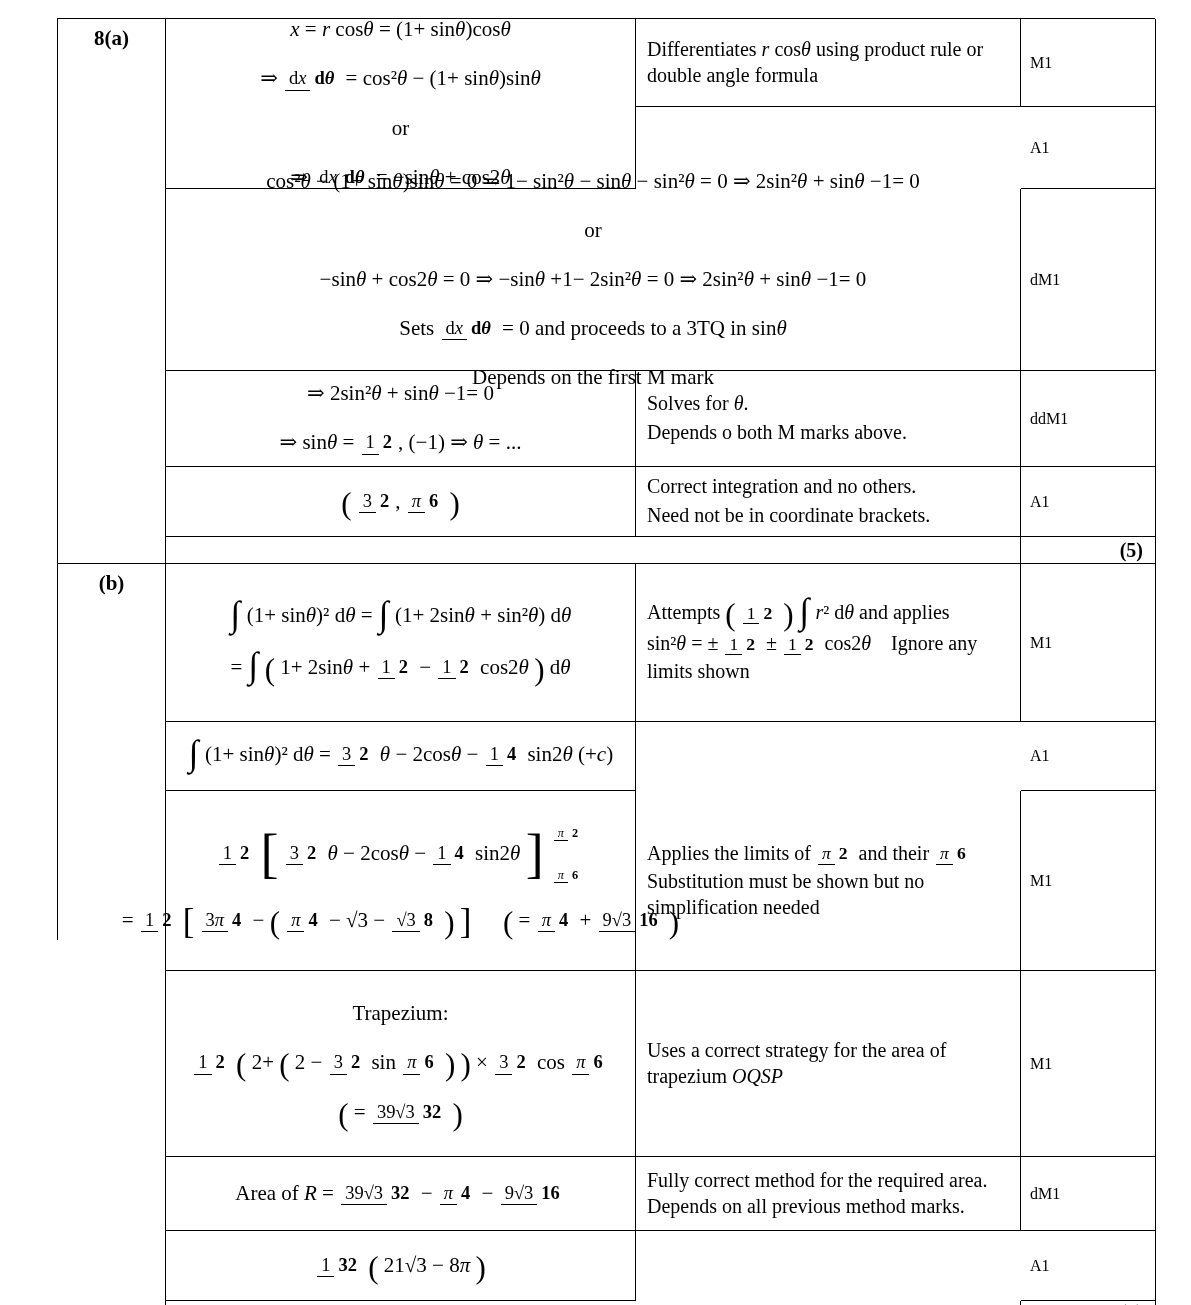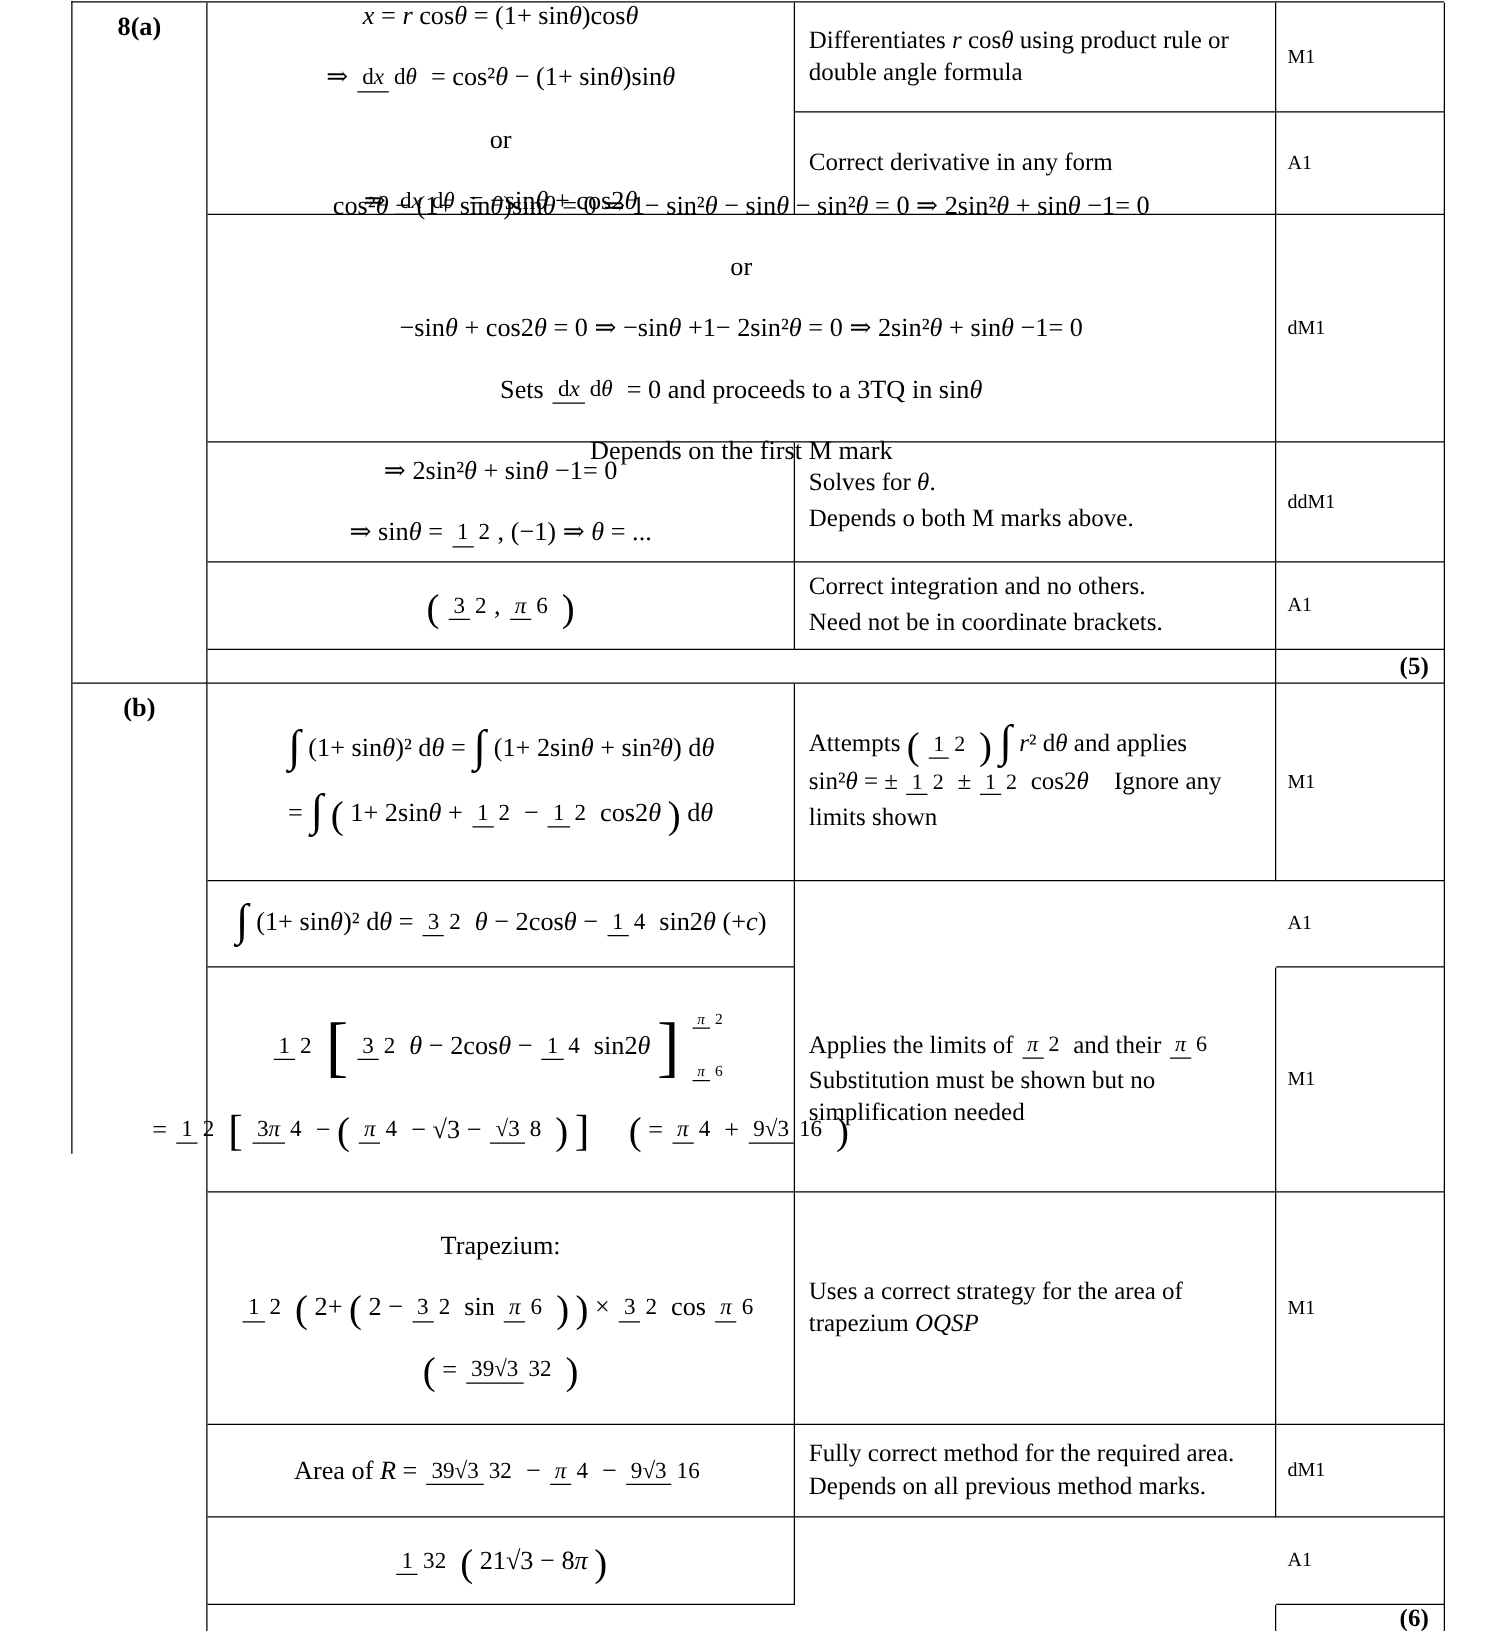--- a/index.html
+++ b/index.html
@@ -1,38 +1,38 @@
 <!DOCTYPE html>
 <html><head>
 <meta charset="utf-8">
 <style>
   *{margin:0;padding:0;box-sizing:border-box;}
   body{width:1191px;height:1305px;background:#ffffff;color:#000;
        font-family:"Liberation Serif","DejaVu Serif",serif;}
   .sheet{position:relative;width:1191px;height:1305px;background:#fff;overflow:hidden;}
-  .mstable{position:absolute;left:57px;top:1px;width:1098px;height:922px;display:grid;
+  .mstable{position:absolute;left:57px;top:18px;width:1098px;height:922px;display:grid;
     grid-template-columns:108px 470px 385px 135px;
     grid-template-rows:88px 82px 182px 96px 70px 27px 158px 69px 180px 186px 74px 70px 23px;
     border-top:1.5px solid #000;border-left:1.5px solid #000;font-size:20px;}
   .cell{border-right:1.5px solid #000;border-bottom:1.5px solid #000;overflow:visible;}
   .qcell{display:flex;justify-content:center;align-items:flex-start;padding-top:7px;
          font-weight:bold;font-size:21px;}
   .wcell{display:flex;flex-direction:column;align-items:center;justify-content:center;
          row-gap:24px;padding:4px 6px;font-size:21px;}
   .ncell{display:flex;flex-direction:column;justify-content:center;row-gap:3px;
          padding:4px 11px;font-size:20px;line-height:1.28;}
   .mcell{display:flex;align-items:center;padding-left:9px;font-size:16px;}
   .tcell{display:flex;align-items:center;justify-content:flex-end;padding-right:12px;
          font-size:20px;font-weight:bold;}
   .mline{white-space:nowrap;text-align:center;}
   .nmath{white-space:nowrap;}
   .frac{display:inline-flex;flex-direction:row;vertical-align:middle;text-align:right;
         margin:0 2px;font-size:0.88em;line-height:1.15;position:relative;top:-1px;}
   .frac .fn{padding:0 4px;border-bottom:1.4px solid #000;}
-  .frac .fd{padding:0 4px;}
+  .frac .fd{padding:0 4px;font-weight:bold;}
   .int{font-size:36px;vertical-align:middle;line-height:0.75;position:relative;top:-3px;margin:0 1px;}
   .bigp{font-size:31px;vertical-align:middle;line-height:0.75;font-weight:300;}
   .bigb{font-size:35px;vertical-align:middle;line-height:0.75;}
   .tallb{font-size:54px;vertical-align:middle;line-height:0.7;font-weight:200;}
   .supsub{display:inline-flex;flex-direction:column;justify-content:space-between;
           vertical-align:middle;height:58px;font-size:14px;margin-left:3px;text-align:left;}
 </style>
 </head>
 <body>
 
@@ -51,23 +51,20 @@
       <div class="mline">or</div>
       <div class="mline">⇒ <span class="frac">
             <span class="fn">d<i>x</i></span>
             <span class="fd">d<i>θ</i></span>
           </span> = −sin<i>θ</i> + cos2<i>θ</i></div>
     </div>
     <div class="cell ncell" style="grid-area:1/3/2/4">
       <div>Differentiates <i>r</i> cos<i>θ</i>  using product rule or double angle formula</div>
     </div>
     <div class="cell mcell" style="grid-area:1/4/2/5">M1</div>
-    <div class="cell ncell" style="grid-area:2/3/3/4">
-      <div>Correct derivative in any form</div>
-    </div>
     <div class="cell mcell" style="grid-area:2/4/3/5">A1</div>
 
     <div class="cell wcell" style="grid-area:3/2/4/4">
       <div class="mline">cos²<i>θ</i> − (1+ sin<i>θ</i>)sin<i>θ</i> = 0 ⇒ 1− sin²<i>θ</i> − sin<i>θ</i> − sin²<i>θ</i> = 0 ⇒ 2sin²<i>θ</i> + sin<i>θ</i> −1= 0</div>
       <div class="mline">or</div>
       <div class="mline">−sin<i>θ</i> + cos2<i>θ</i> = 0 ⇒ −sin<i>θ</i> +1− 2sin²<i>θ</i> = 0 ⇒ 2sin²<i>θ</i> + sin<i>θ</i> −1= 0</div>
       <div class="mline">Sets <span class="frac">
             <span class="fn">d<i>x</i></span>
             <span class="fd">d<i>θ</i></span>
           </span> = 0 and proceeds to a 3TQ in sin<i>θ</i></div>

